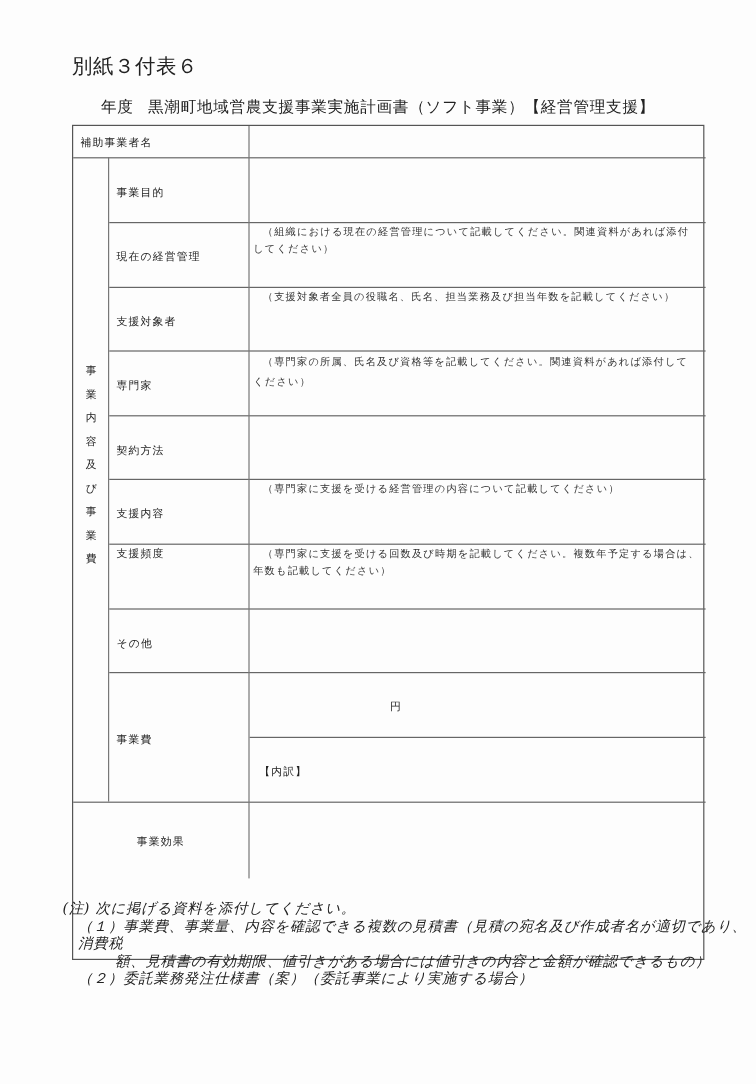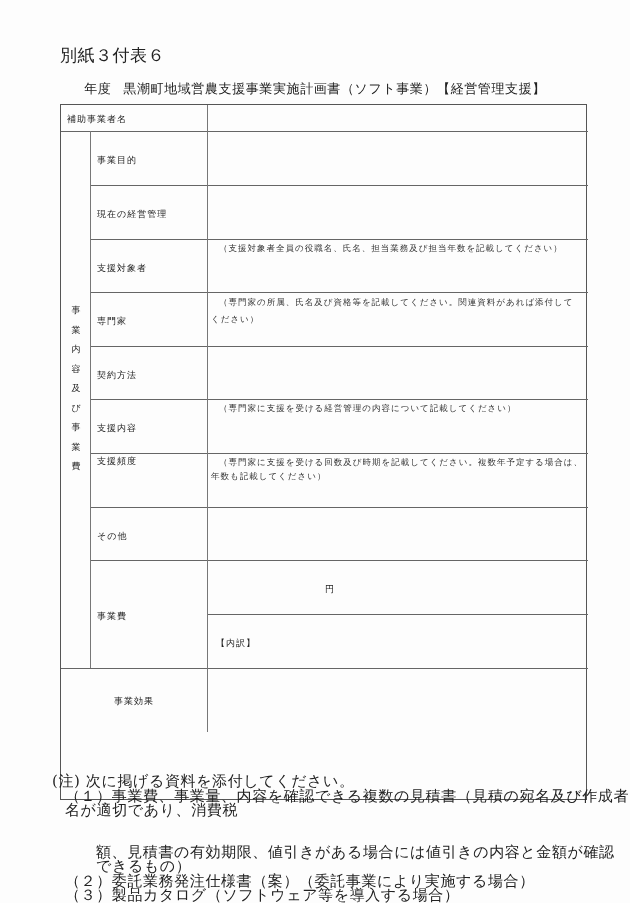--- a/index.html
+++ b/index.html
@@ -11,23 +11,23 @@
   .doc-title .year { margin-right: 12px; }
   .form { position: absolute; left: 60px; top: 104px; width: 527px; height: 696px;
           border: 1.5px solid #555; box-sizing: border-box; }
   .hline { position: absolute; height: 0; border-top: 1.3px solid #666; }
   .vline { position: absolute; width: 0; border-left: 1.3px solid #777; }
   .cell-label { position: absolute; font-size: 9px; letter-spacing: 1px; white-space: nowrap; }
   .cell-note { position: absolute; font-size: 8.5px; line-height: 14px; letter-spacing: 1px; color: #333; }
   .vert-label { position: absolute; left: 0; width: 30px; top: 196px; text-align: center;
                 font-size: 9px; line-height: 19.5px; }
   .vert-label span { display: block; }
-  .notes { position: absolute; left: 52px; top: 774px; font-size: 15px; line-height: 14.5px; letter-spacing: 0.6px; }
+  .notes { position: absolute; left: 52px; top: 750px; font-size: 12px; line-height: 14.5px; letter-spacing: 0.6px; font-style: italic; }
   .notes .item { padding-left: 13px; }
-  .notes .cont { padding-left: 44px; margin-top: 27px; }
+  .notes .cont { padding-left: 44px; }
 </style>
 </head>
 <body>
 
 <div class="doc-label">別紙３付表６</div>
 <div class="doc-title">
   <span class="year">年度</span><span>黒潮町地域営農支援事業実施計画書（ソフト事業）【経営管理支援】</span>
 </div>
 
 <div class="form">
@@ -67,30 +67,30 @@
   <div class="cell-label" style="left:36px;top:157px;">支援対象者</div>
   <div class="cell-label" style="left:36px;top:210px;">専門家</div>
   <div class="cell-label" style="left:36px;top:264px;">契約方法</div>
   <div class="cell-label" style="left:36px;top:317px;">支援内容</div>
   <div class="cell-label" style="left:36px;top:350px;">支援頻度</div>
   <div class="cell-label" style="left:36px;top:425px;">その他</div>
   <div class="cell-label" style="left:36px;top:505px;">事業費</div>
   <div class="cell-label" style="left:0;width:146px;text-align:center;top:590px;">事業効果</div>
 
   <div style="position:absolute;left:148px;top:27px;width:377px;height:53px;"></div>
+  <div class="cell-note" style="left:150px;top:82px;width:372px;text-indent:8px;">（組織における現在の経営管理について記載してください。関連資料があれば添付してください）</div>
   <div class="cell-note" style="left:150px;top:136px;width:372px;text-indent:8px;">（支援対象者全員の役職名、氏名、担当業務及び担当年数を記載してください）</div>
   <div class="cell-note" style="left:150px;top:189px;width:372px;text-indent:8px;line-height:17px;">（専門家の所属、氏名及び資格等を記載してください。関連資料があれば添付してください）</div>
   <div class="cell-note" style="left:150px;top:350px;width:372px;text-indent:8px;">（専門家に支援を受ける回数及び時期を記載してください。複数年予定する場合は、年数も記載してください）</div>
   <div class="cell-note" style="left:150px;top:296px;width:372px;text-indent:8px;">（専門家に支援を受ける経営管理の内容について記載してください）</div>
   <div style="position:absolute;left:148px;top:403px;width:377px;height:52px;"></div>
   <div class="cell-label" style="left:264px;top:478px;">円</div>
   <div style="position:absolute;left:148px;top:456px;width:377px;height:52px;"></div>
   <div class="cell-label" style="left:155px;top:532px;">【内訳】</div>
   <div style="position:absolute;left:148px;top:564px;width:377px;height:63px;"></div>
 </div>
 
 <div class="notes">
   <div>(注) 次に掲げる資料を添付してください。</div>
   <div class="item">（１）事業費、事業量、内容を確認できる複数の見積書（見積の宛名及び作成者名が適切であり、消費税</div>
   <div class="cont">額、見積書の有効期限、値引きがある場合には値引きの内容と金額が確認できるもの）</div>
   <div class="item">（２）委託業務発注仕様書（案）（委託事業により実施する場合）</div>
-  <div class="item">（３）製品カタログ（ソフトウェア等を導入する場合）</div>
 </div>
 
 </body></html>

